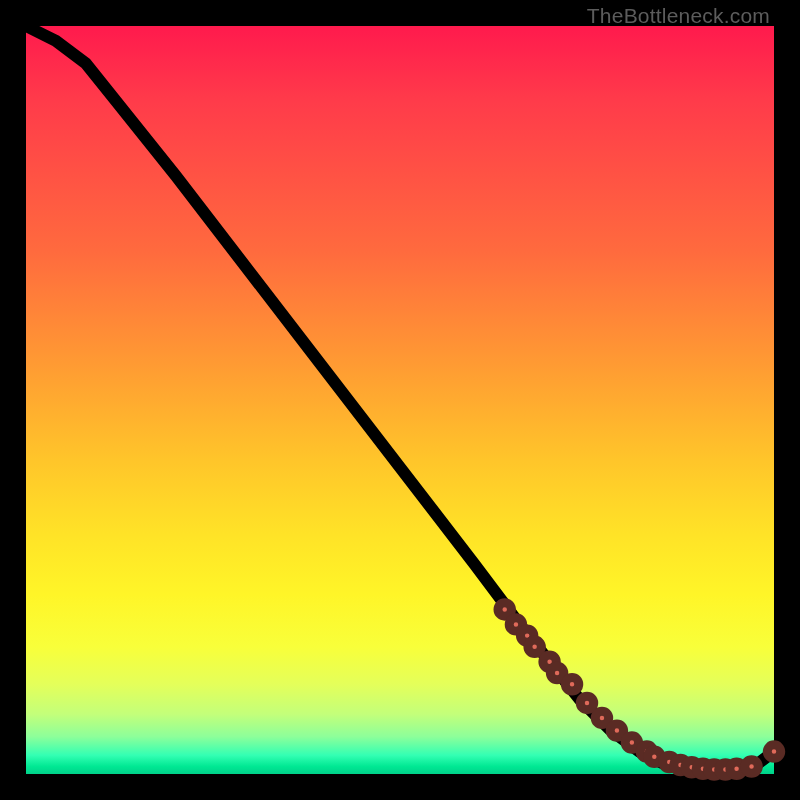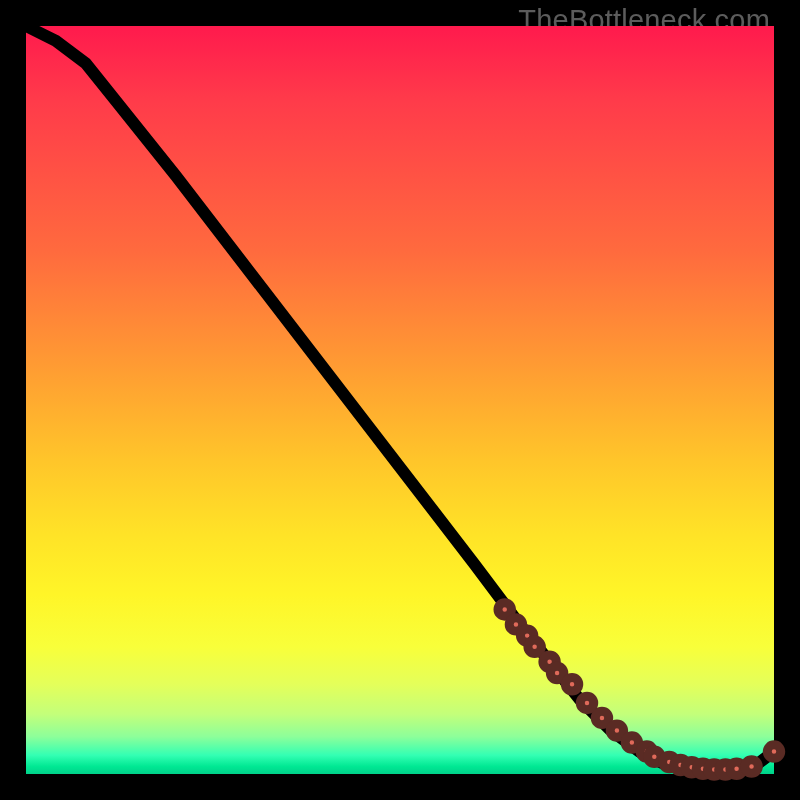--- a/index.html
+++ b/index.html
@@ -40,21 +40,21 @@
       #33ffb3 97.5%,
       #00e893 99%,
       #00d28a 100%
     );
   }
   .watermark {
     position: absolute;
     top: 4px;
     right: 30px;
     color: #5c5c5c;
-    font-size: 29px;
+    font-size: 21px;
     font-weight: 400;
     letter-spacing: 0.2px;
     user-select: none;
   }
   svg.curve {
     position: absolute;
     left: 0;
     top: 0;
     width: 748px;
     height: 748px;

